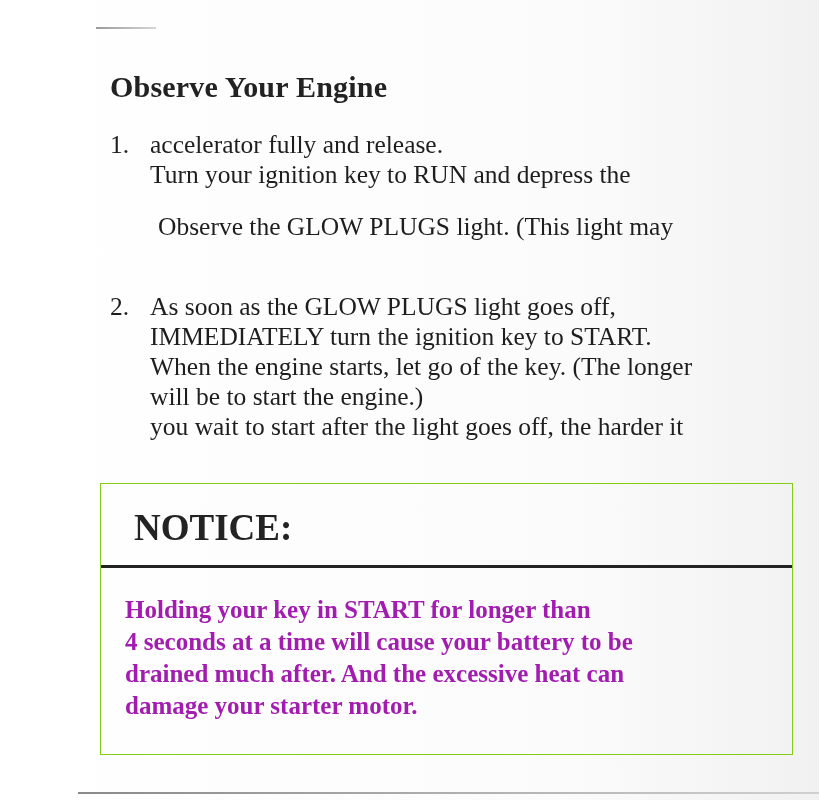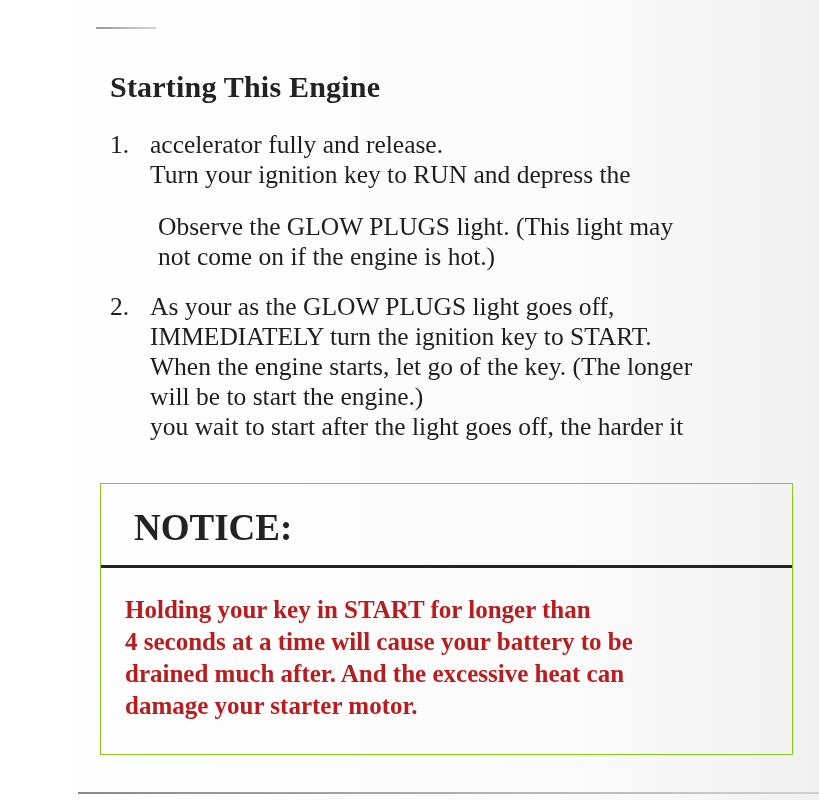--- a/index.html
+++ b/index.html
@@ -35,53 +35,52 @@
     .notice-head {
       position: absolute; left: 0; top: 0; right: 0; height: 81px;
       border-bottom: 3px solid #232323;
     }
     .notice-title {
       position: absolute; left: 33px; top: 22px;
       font-size: 37px; font-weight: bold; color: #232323; margin: 0;
     }
     .notice-text {
       position: absolute; left: 24px; top: 110px;
-      font-size: 25px; line-height: 32px; font-weight: bold; color: #b91c1c;
+      font-size: 25px; line-height: 32px; font-weight: bold; color: #a21caf;
       white-space: nowrap;
     }
     .bottom-rule {
       position: absolute; left: 78px; top: 792px; width: 741px; height: 2px;
       background: linear-gradient(90deg, #8a8a8a, #b5b5b5 60%, #d0d0d0);
     }
   </style>
 </head>
 <body>
 
 <div class="page-shade"></div>
 <div class="header-scribble"></div>
 
-<h1 class="title">Starting This Engine</h1>
+<h1 class="title">Observe Your Engine</h1>
 
 <div class="step step1">
   <span class="num">1.</span>
   <div class="body">
     <div>accelerator fully and release.</div>
     <div>Turn your ignition key to RUN and depress the</div>
   </div>
 </div>
 
 <div class="step1note">
   <div>Observe the GLOW PLUGS light. (This light may</div>
-  <div>not come on if the engine is hot.)</div>
 </div>
 
 <div class="step step2">
   <span class="num">2.</span>
   <div class="body">
-    <div>As your as the GLOW PLUGS light goes off,</div>
+    <div>As soon as the GLOW PLUGS light goes off,</div>
     <div>IMMEDIATELY turn the ignition key to START.</div>
     <div>When the engine starts, let go of the key. (The longer</div>
     <div>will be to start the engine.)</div>
     <div>you wait to start after the light goes off, the harder it</div>
   </div>
 </div>
 
 <div class="notice-box">
   <div class="notice-head">
     <h2 class="notice-title">NOTICE:</h2>

